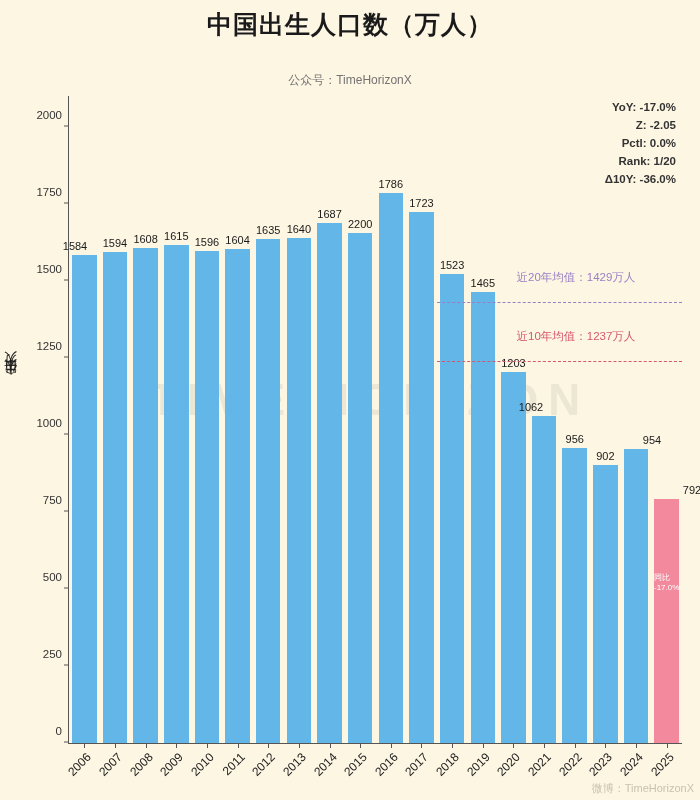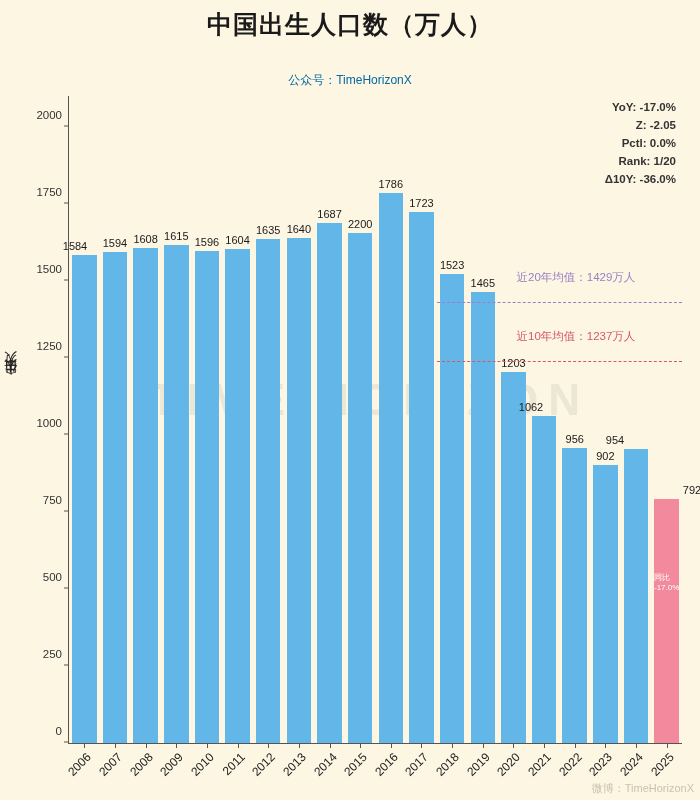--- a/index.html
+++ b/index.html
@@ -40,21 +40,21 @@
     font-size: 12px;
     color: #8a8a8a;
   }
   .subtitle2 {
     position: absolute;
     top: 72px;
     left: 0;
     width: 700px;
     text-align: center;
     font-size: 12px;
-    color: #0369a1;
+    color: #737373;
   }
   
   .plot {
     position: absolute;
     left: 68px;
     top: 96px;
     width: 614px;
     height: 648px;
     border-left: 1.2px solid #555;
     border-bottom: 1.2px solid #555;
@@ -233,21 +233,21 @@
         <div class="bar-label" style="left: 413.775px; bottom: 454.36px;">1465</div>
         <div class="bar" style="left: 432.165px; width: 24.52px; height: 370.639px;"></div>
         <div class="bar-label" style="left: 444.425px; bottom: 373.639px;">1203</div>
         <div class="bar" style="left: 462.815px; width: 24.52px; height: 327.197px;"></div>
         <div class="bar-label" style="left: 450px; bottom: 330.197px; margin-left: 12px;">1062</div>
         <div class="bar" style="left: 493.465px; width: 24.52px; height: 294.539px;"></div>
         <div class="bar-label" style="left: 505.725px; bottom: 297.539px;">956</div>
         <div class="bar" style="left: 524.115px; width: 24.52px; height: 277.902px;"></div>
         <div class="bar-label" style="left: 536.375px; bottom: 280.902px;">902</div>
         <div class="bar" style="left: 554.765px; width: 24.52px; height: 293.923px;"></div>
-        <div class="bar-label" style="left: 546px; bottom: 296.923px;">954</div>
+        <div class="bar-label" style="left: 583px; bottom: 296.923px;">954</div>
         <div class="bar highlight" style="left: 585.415px; width: 24.52px; height: 244.011px;"></div>
         <div class="bar-label" style="left: 623px; bottom: 247.011px;">792</div>
         <div class="inbar-label" style="left: 597.675px; bottom: 150px;">
           <div>同比</div>
           <div>-17.0%</div>
         </div>
       </div>
   <div class="ytick" style="bottom: 0px;">0</div>
       <div class="ytick-mark" style="bottom: 0px;"></div>
       <div class="ytick" style="bottom: 77.0238px;">250</div>

